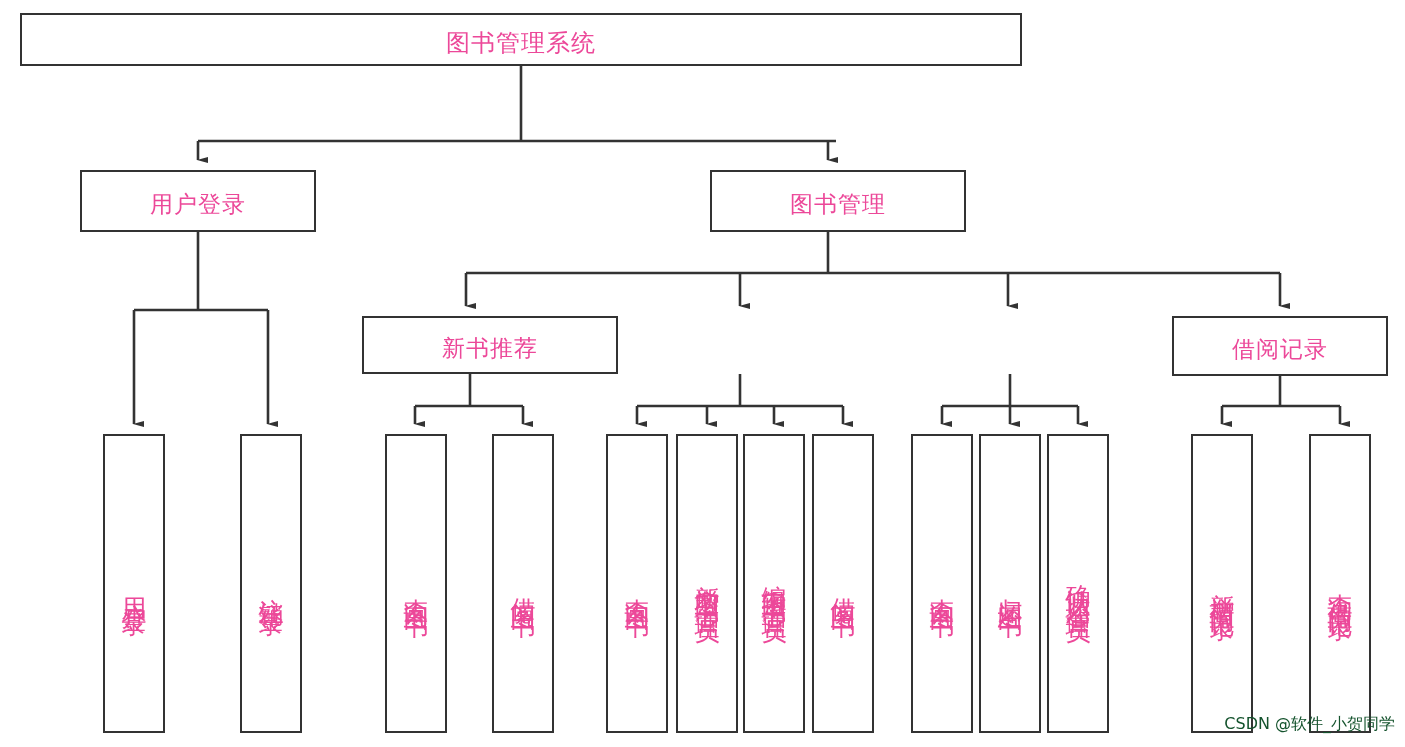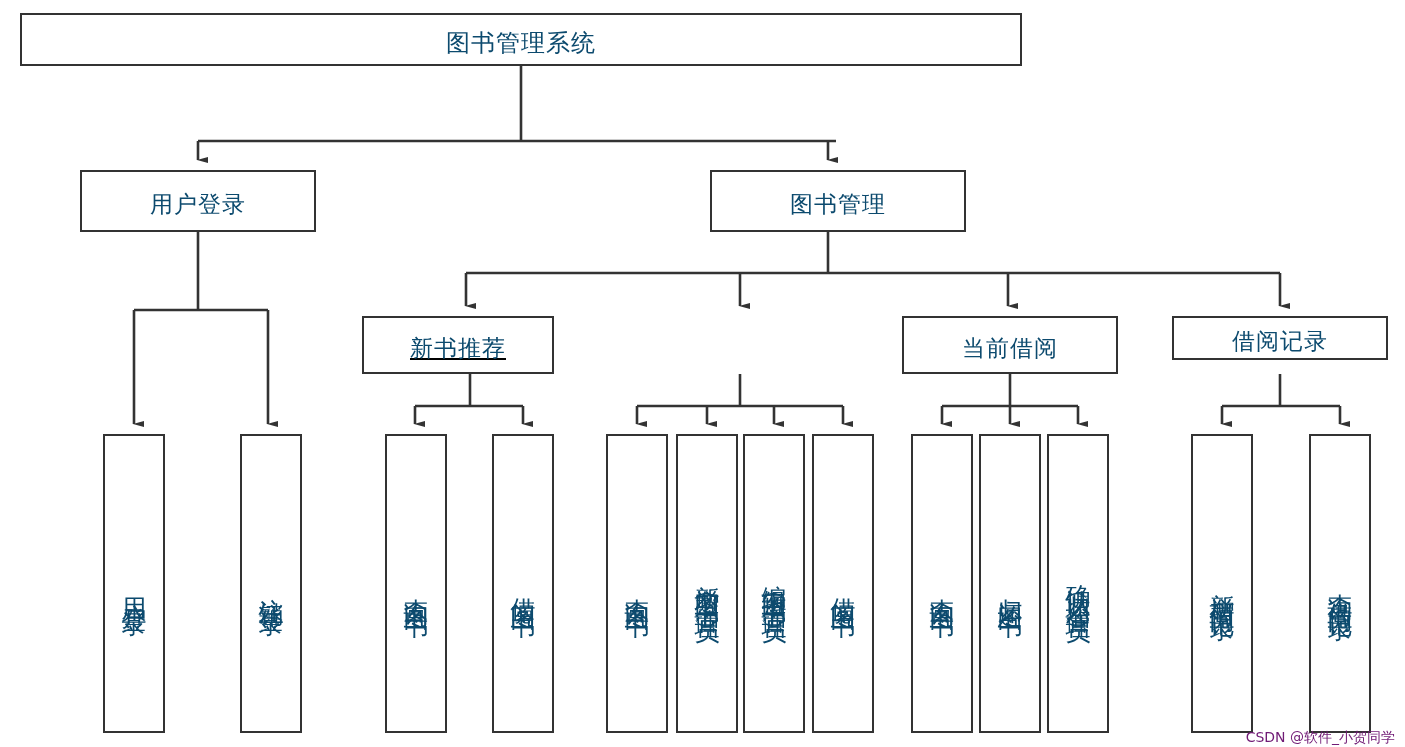--- a/index.html
+++ b/index.html
@@ -30,21 +30,21 @@
     position: absolute;
     box-sizing: border-box;
     background: #ffffff;
     border: 2px solid #333333;
     display: flex;
     align-items: center;
     justify-content: center;
     z-index: 2;
   }
   .node .lbl {
-    color: #0c4a6e;
+    color: #ec4899;
     text-align: center;
     line-height: 1.18;
     white-space: nowrap;
     margin-top: 8px;
   }
   
   .h-node .lbl {
     font-size: 23px;
     letter-spacing: 1px;
   }
@@ -56,23 +56,23 @@
     writing-mode: vertical-rl;
     text-orientation: upright;
     font-size: 25px;
     letter-spacing: 5px;
     line-height: 1;
     white-space: nowrap;
   }
   .watermark {
     position: absolute;
     right: 10px;
-    bottom: 0;
-    color: #701a75;
-    font-size: 14px;
+    bottom: 12px;
+    color: #14532d;
+    font-size: 16px;
     z-index: 5;
     white-space: nowrap;
     user-select: none;
   }
 </style>
 </head>
 <body>
 
 <div id="canvas">
 
@@ -130,27 +130,24 @@
     <span class="lbl">图书管理系统</span>
   </div>
 
   <div class="node h-node" style="left:80px; top:170px; width:236px; height:62px;">
     <span class="lbl">用户登录</span>
   </div>
   <div class="node h-node" style="left:710px; top:170px; width:256px; height:62px;">
     <span class="lbl">图书管理</span>
   </div>
 
-  <div class="node h-node" style="left:362px; top:316px; width:192px; height:58px;text-decoration:underline;">
+  <div class="node h-node" style="left:362px; top:316px; width:256px; height:58px;">
     <span class="lbl">新书推荐</span>
   </div>
-  <div class="node h-node" style="left:902px; top:316px; width:216px; height:58px;">
-    <span class="lbl">当前借阅</span>
-  </div>
-  <div class="node h-node" style="left:1172px; top:316px; width:216px; height:44px;">
+  <div class="node h-node" style="left:1172px; top:316px; width:216px; height:60px;">
     <span class="lbl">借阅记录</span>
   </div>
 
   <div class="node v-node" style="left:103px; top:434px; width:62px; height:299px;">
     <span class="lbl">用户登录</span>
   </div>
   <div class="node v-node" style="left:240px; top:434px; width:62px; height:299px;">
     <span class="lbl">注销登录</span>
   </div>
 

